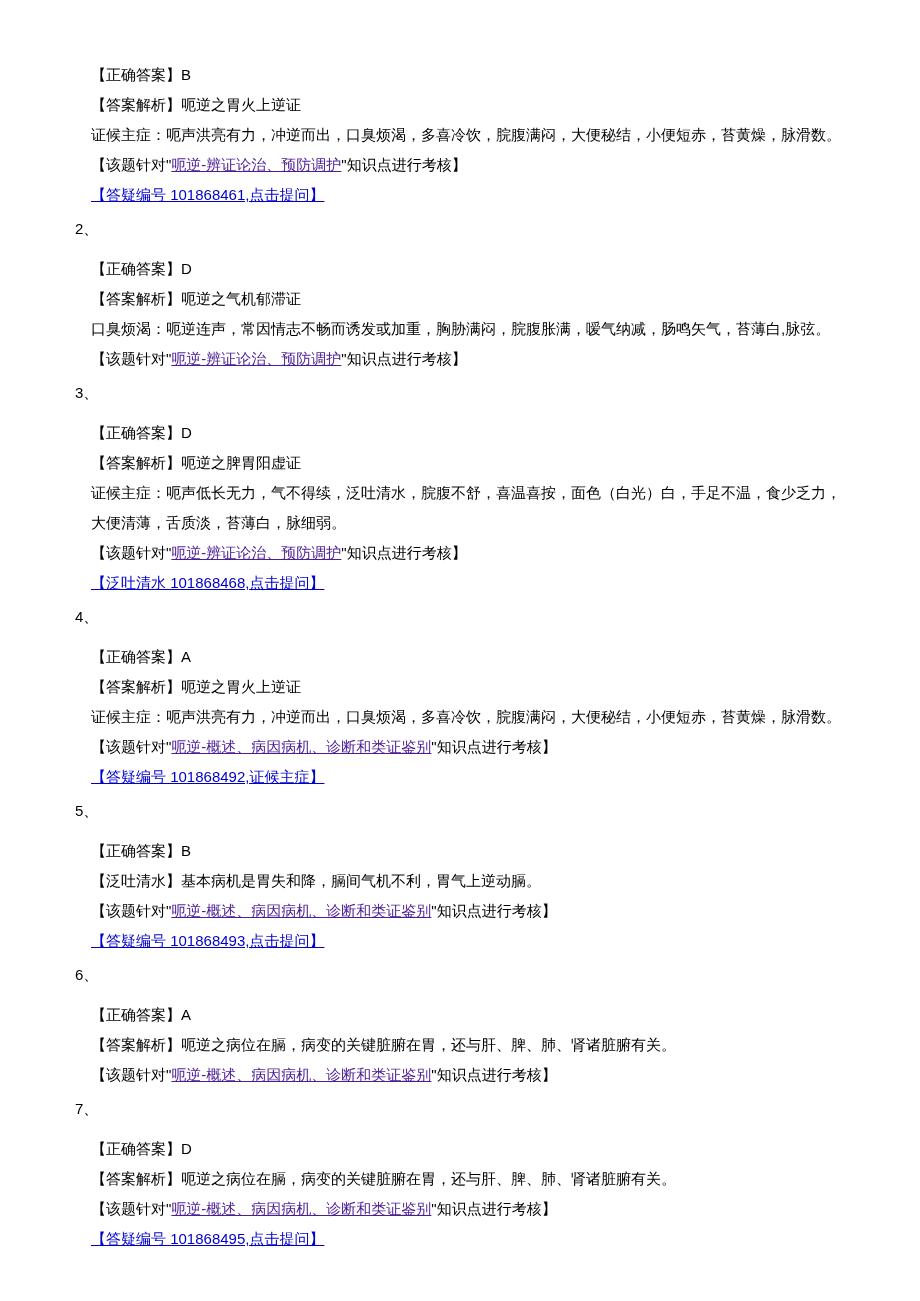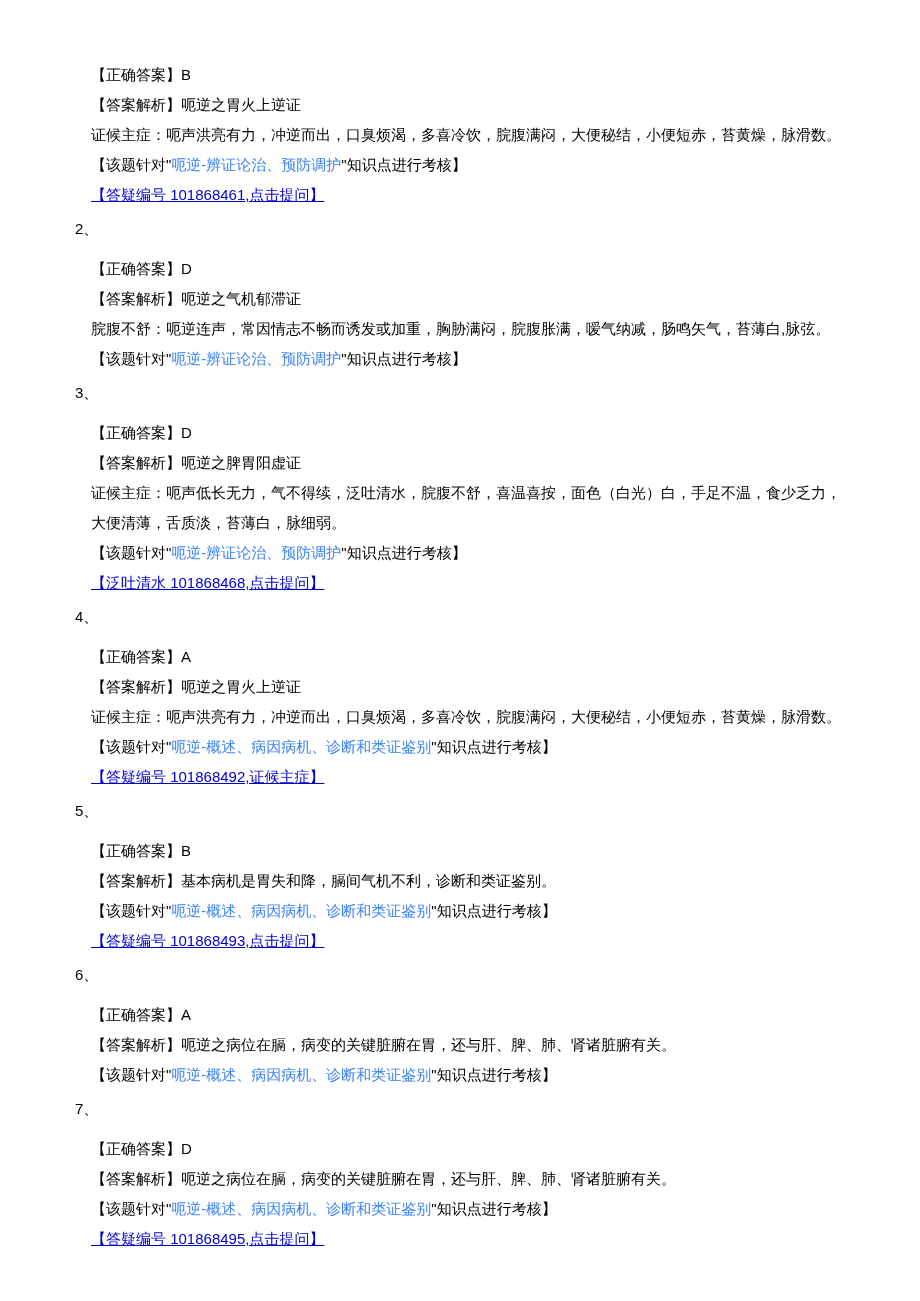--- a/index.html
+++ b/index.html
@@ -8,40 +8,40 @@
     line-height: 2.0;
     color: #000;
     background: #fff;
     margin: 0;
     padding: 60px 75px 40px 75px;
     width: 920px;
     box-sizing: border-box;
   }
   .block { margin-bottom: 2px; margin-left: 16px; }
   .line { }
-  .green { color: #3b82f6; }
+  .green { color: #4c1d95; text-decoration: underline; }
   .blue { color: #0000cc; text-decoration: underline; }
   .num { font-family: Arial, sans-serif; }
 </style>
 </head>
 <body>
 
 <div id="container">
     <div class="block">
       <div class="line">【正确答案】B</div>
       <div class="line">【答案解析】呃逆之胃火上逆证</div>
       <div class="line">证候主症：呃声洪亮有力，冲逆而出，口臭烦渴，多喜冷饮，脘腹满闷，大便秘结，小便短赤，苔黄燥，脉滑数。</div>
       <div class="line"><span>【该题针对"</span><span class="green">呃逆-辨证论治、预防调护</span><span>"知识点进行考核】</span></div>
       <div class="line blue">【答疑编号 101868461,点击提问】</div>
     </div>
     <div class="line num" style="margin-top: 4px; margin-bottom: 10px;">2、</div>
     <div class="block">
       <div class="line">【正确答案】D</div>
       <div class="line">【答案解析】呃逆之气机郁滞证</div>
-      <div class="line">脘腹不舒：呃逆连声，常因情志不畅而诱发或加重，胸胁满闷，脘腹胀满，嗳气纳减，肠鸣矢气，苔薄白,脉弦。</div>
+      <div class="line">口臭烦渴：呃逆连声，常因情志不畅而诱发或加重，胸胁满闷，脘腹胀满，嗳气纳减，肠鸣矢气，苔薄白,脉弦。</div>
       <div class="line"><span>【该题针对"</span><span class="green">呃逆-辨证论治、预防调护</span><span>"知识点进行考核】</span></div>
     </div>
     <div class="line num" style="margin-top: 4px; margin-bottom: 10px;">3、</div>
     <div class="block">
       <div class="line">【正确答案】D</div>
       <div class="line">【答案解析】呃逆之脾胃阳虚证</div>
       <div class="line">证候主症：呃声低长无力，气不得续，泛吐清水，脘腹不舒，喜温喜按，面色（白光）白，手足不温，食少乏力，大便清薄，舌质淡，苔薄白，脉细弱。</div>
       <div class="line"><span>【该题针对"</span><span class="green">呃逆-辨证论治、预防调护</span><span>"知识点进行考核】</span></div>
       <div class="line blue">【泛吐清水 101868468,点击提问】</div>
     </div>
@@ -49,21 +49,21 @@
     <div class="block">
       <div class="line">【正确答案】A</div>
       <div class="line">【答案解析】呃逆之胃火上逆证</div>
       <div class="line">证候主症：呃声洪亮有力，冲逆而出，口臭烦渴，多喜冷饮，脘腹满闷，大便秘结，小便短赤，苔黄燥，脉滑数。</div>
       <div class="line"><span>【该题针对"</span><span class="green">呃逆-概述、病因病机、诊断和类证鉴别</span><span>"知识点进行考核】</span></div>
       <div class="line blue">【答疑编号 101868492,证候主症】</div>
     </div>
     <div class="line num" style="margin-top: 4px; margin-bottom: 10px;">5、</div>
     <div class="block">
       <div class="line">【正确答案】B</div>
-      <div class="line">【答案解析】基本病机是胃失和降，膈间气机不利，诊断和类证鉴别。</div>
+      <div class="line">【泛吐清水】基本病机是胃失和降，膈间气机不利，胃气上逆动膈。</div>
       <div class="line"><span>【该题针对"</span><span class="green">呃逆-概述、病因病机、诊断和类证鉴别</span><span>"知识点进行考核】</span></div>
       <div class="line blue">【答疑编号 101868493,点击提问】</div>
     </div>
     <div class="line num" style="margin-top: 4px; margin-bottom: 10px;">6、</div>
     <div class="block">
       <div class="line">【正确答案】A</div>
       <div class="line">【答案解析】呃逆之病位在膈，病变的关键脏腑在胃，还与肝、脾、肺、肾诸脏腑有关。</div>
       <div class="line"><span>【该题针对"</span><span class="green">呃逆-概述、病因病机、诊断和类证鉴别</span><span>"知识点进行考核】</span></div>
     </div>
     <div class="line num" style="margin-top: 4px; margin-bottom: 10px;">7、</div>

